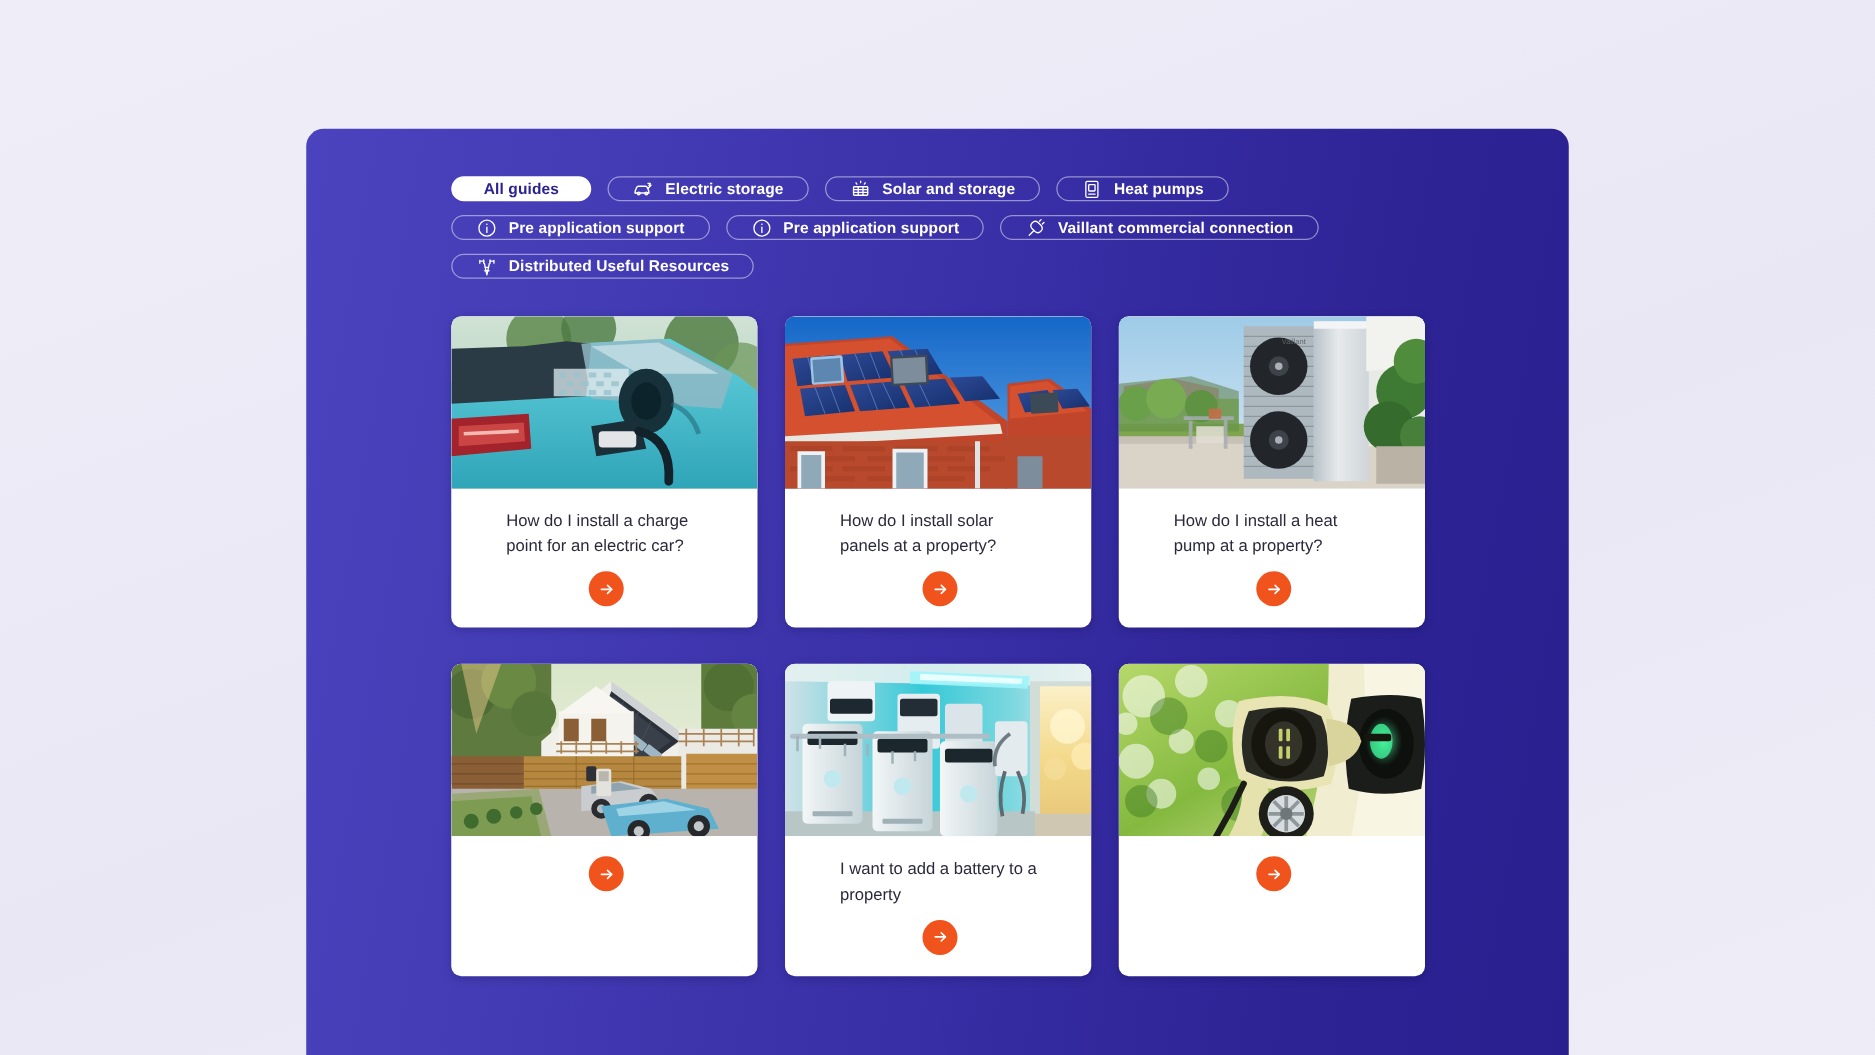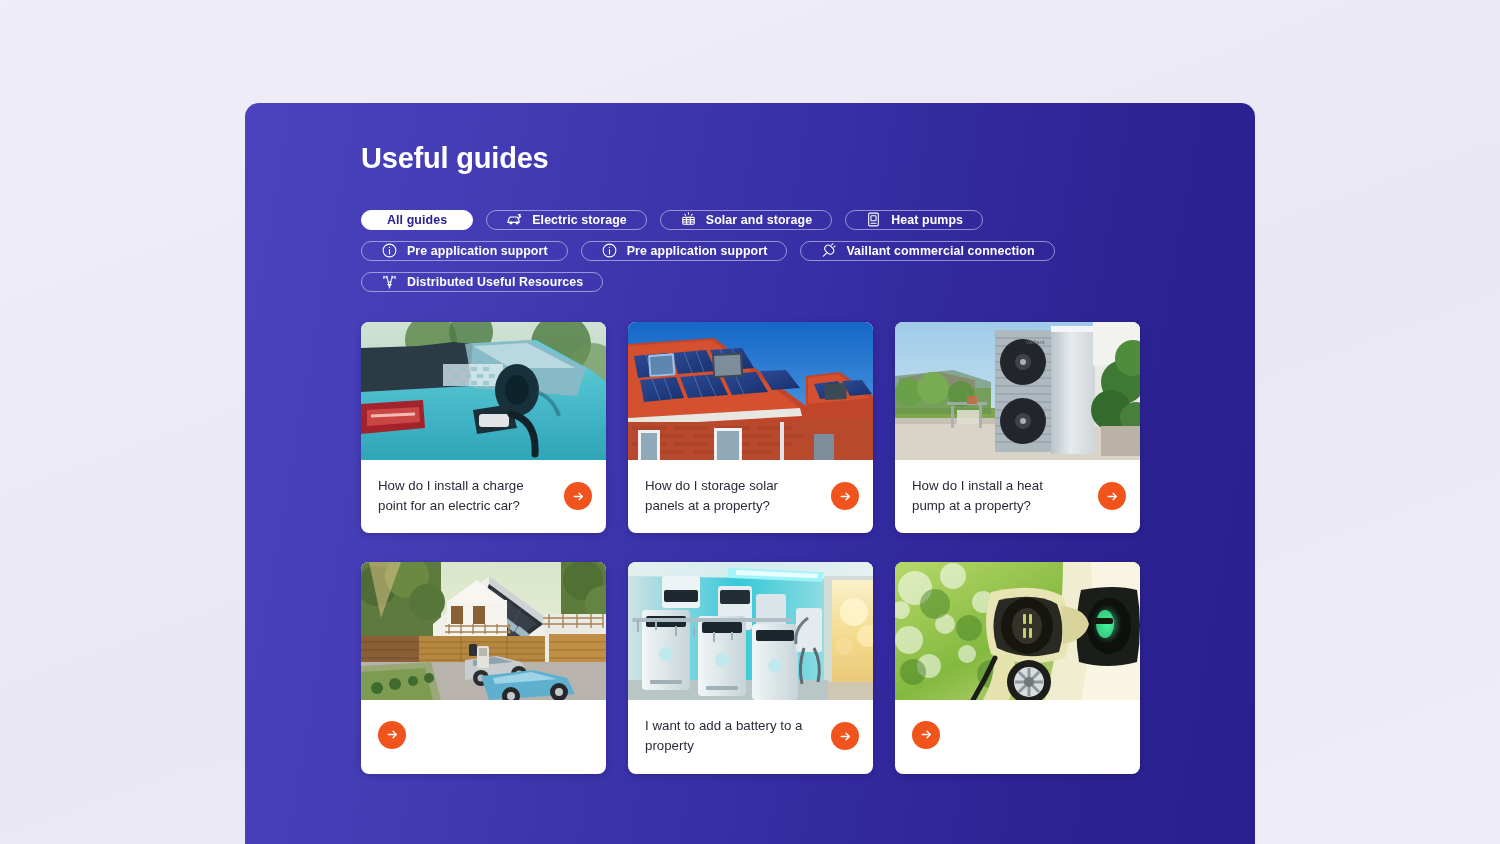--- a/index.html
+++ b/index.html
@@ -118,20 +118,21 @@
   }
   .card-media > svg { display: block; width: 245px; height: 138px; }
 
   .card-body {
     display: flex;
     align-items: center;
     justify-content: space-between;
     gap: 10px;
     padding: 16px 14px 17px 17px;
     min-height: 70px;
+    flex-direction: column;
   }
 
   .card-title {
     font-size: 13.3px;
     line-height: 1.52;
     color: #2a2a3c;
     font-weight: 400;
     max-width: 160px;
   }
 
@@ -148,21 +149,20 @@
   }
   .card-arrow svg { width: 13px; height: 13px; display: block; }
 </style>
 </head>
 <body>
 
 <div class="stage">
   <div class="panel">
     <div class="panel-inner">
 
-      <h1 class="page-title">Useful guides</h1>
 
       <div class="chips">
 
         <div class="chip active">
           <span>All guides</span>
         </div>
 
         <div class="chip">
           <span class="ico">
             <svg viewBox="0 0 24 24" fill="none" stroke="#ffffff" stroke-width="1.6" stroke-linecap="round" stroke-linejoin="round">
@@ -369,21 +369,21 @@
               <rect x="10" y="108" width="22" height="30" fill="#eef2f4"></rect>
               <rect x="13" y="111" width="16" height="27" fill="#8fa9b8"></rect>
               <rect x="86" y="106" width="28" height="32" fill="#eef2f4"></rect>
               <rect x="89" y="109" width="22" height="29" fill="#8fa9b8"></rect>
               <rect x="176" y="96" width="69" height="42" fill="#b8492c"></rect>
               <rect x="186" y="112" width="20" height="26" fill="#7e8d9c"></rect>
               <rect x="152" y="100" width="4" height="38" fill="#dfe3e6"></rect>
             </svg>
           </div>
           <div class="card-body">
-            <div class="card-title">How do I storage solar panels at a property?</div>
+            <div class="card-title">How do I install solar panels at a property?</div>
             <div class="card-arrow">
               <svg viewBox="0 0 24 24" fill="none" stroke="#ffffff" stroke-width="2.4" stroke-linecap="round" stroke-linejoin="round">
                 <path d="M4 12h15"></path>
                   <path d="M13 6l6 6-6 6"></path>
               </svg>
             </div>
           </div>
         </div>
 
         <div class="card">

